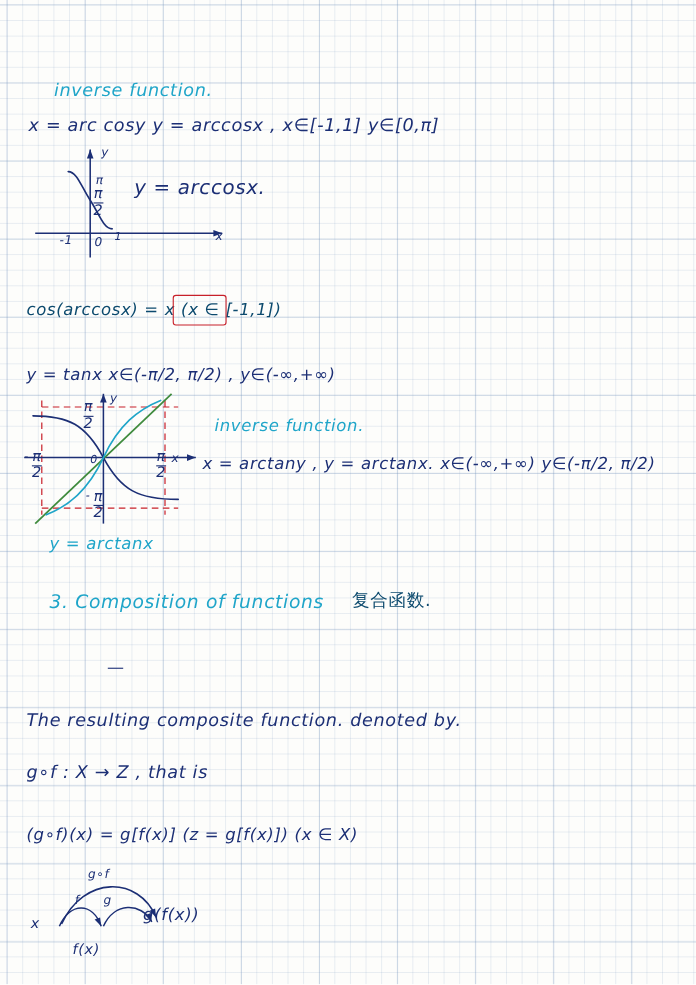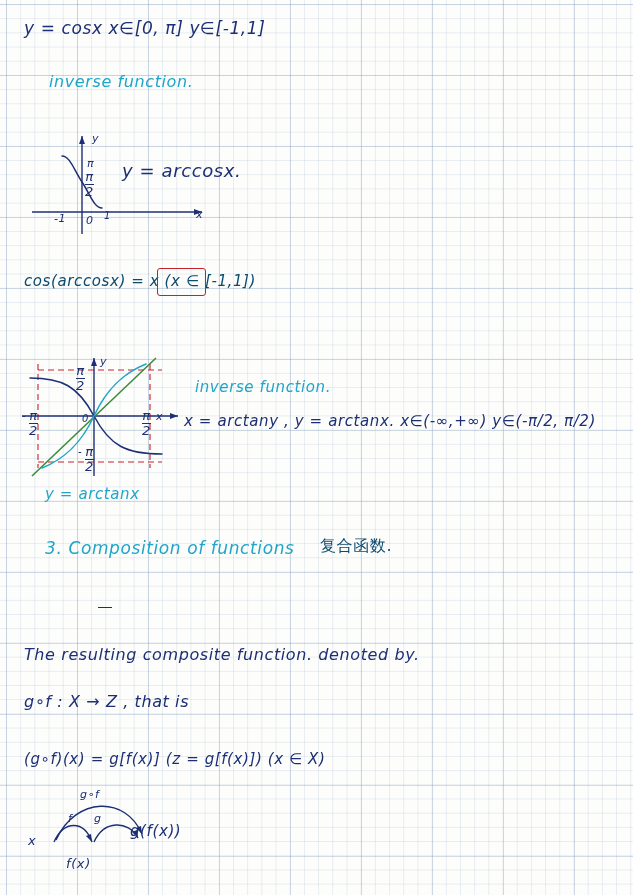--- a/index.html
+++ b/index.html
@@ -65,24 +65,24 @@
     border-radius: 3px;
     pointer-events: none;
   }
 </style>
 </head>
 <body>
 
 <div id="page">
   <div id="grid"></div>
 
-  <div class="ln blue sz17" style="left:24px; top:18px;">y = cosx  x∈[0, π]   y∈[-1,1]</div>
 
   <div class="ln cyan sz16" style="left:26px; top:72px;">inverse  function.</div>
 
+  <div class="ln blue sz16" style="left:26px; top:104px;">x = arc cosy     y = arccosx ,   x∈[-1,1]  y∈[0,π]</div>
 
   <svg width="200" height="110" style="left:30px; top:130px;">
 
     <line x1="2" y1="82" x2="172" y2="82" stroke="#1c2f75" stroke-width="1.4"></line>
     <polygon points="172,82 164,79 164,85" fill="#1c2f75"></polygon>
 
     <line x1="52" y1="104" x2="52" y2="6" stroke="#1c2f75" stroke-width="1.4"></line>
     <polygon points="52,6 49,14 55,14" fill="#1c2f75"></polygon>
 
     <path d="M 32 26 C 40 26, 44 40, 52 52 C 60 64, 64 78, 72 78" fill="none" stroke="#1c2f75" stroke-width="1.5" stroke-linecap="round"></path>
@@ -97,20 +97,21 @@
   </div>
   <div class="ln blue sz11" style="left:54px; top:212px;">-1</div>
   <div class="ln blue sz11" style="left:86px; top:214px;">0</div>
   <div class="ln blue sz10" style="left:104px; top:210px;">1</div>
   <div class="ln blue sz11" style="left:196px; top:208px;">x</div>
   <div class="ln blue sz14" style="left:122px; top:160px;">y = arccosx.</div>
 
   <div class="ln red sz15" style="left:24px; top:272px;">cos(arccosx) = x  (x ∈ [-1,1])</div>
   <div class="hl" style="left:157px; top:268px; width:47px; height:26px;"></div>
 
+  <div class="ln blue sz15" style="left:24px; top:331px;">y = tanx   x∈(-π/2, π/2) ,  y∈(-∞,+∞)</div>
 
   <svg width="170" height="130" style="left:22px; top:352px;">
 
     <line x1="16" y1="368" x2="16" y2="368" stroke="none"></line>
     <g stroke="#c8202a" stroke-width="1.1" stroke-dasharray="6,4" fill="none">
       <line x1="16" y1="18" x2="140" y2="18"></line>
       <line x1="16" y1="110" x2="140" y2="110"></line>
       <line x1="16" y1="12" x2="16" y2="116"></line>
       <line x1="128" y1="12" x2="128" y2="116"></line>
     </g>

